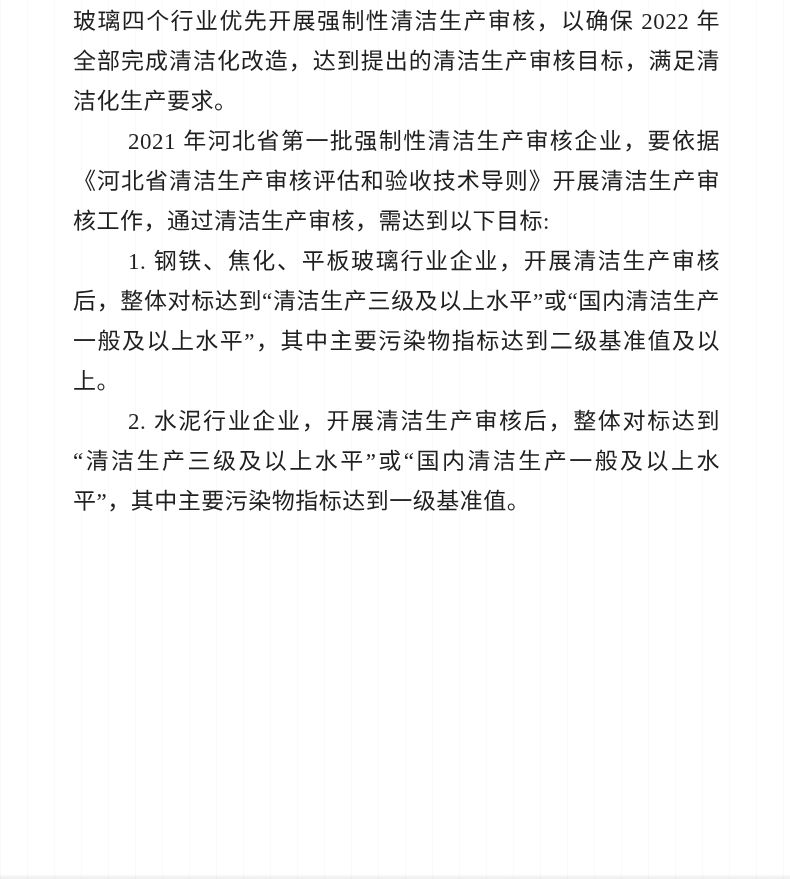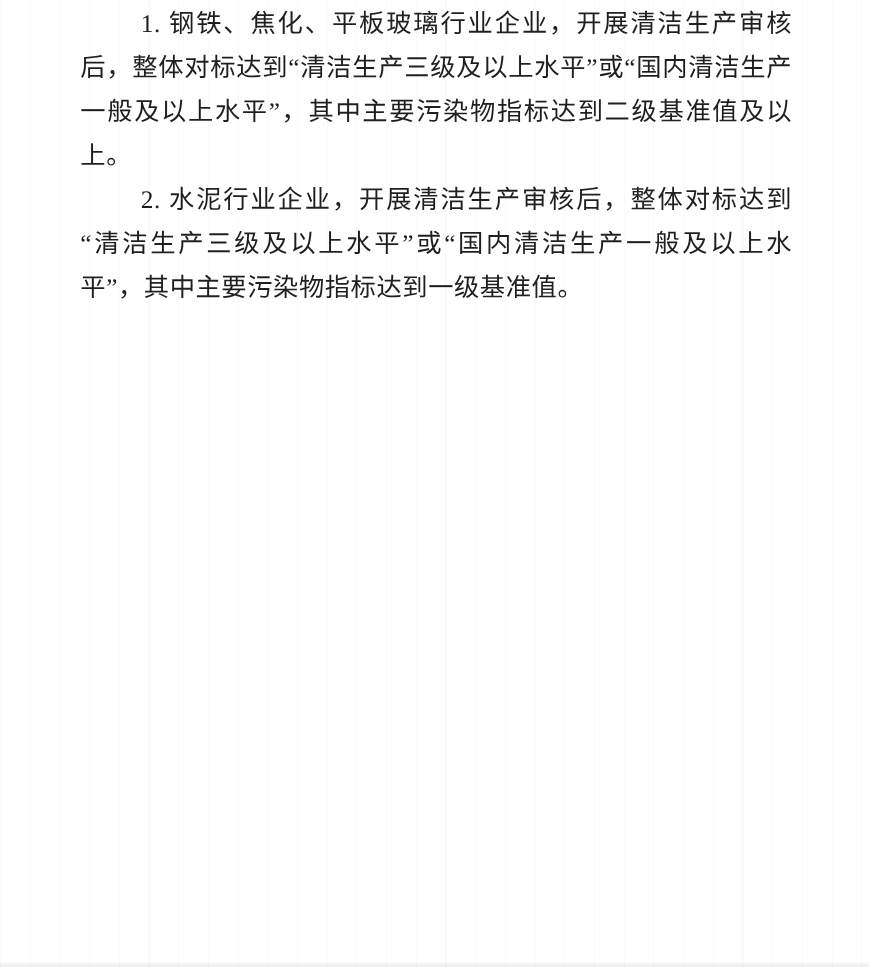--- a/index.html
+++ b/index.html
@@ -57,22 +57,24 @@
     width: 790px;
     height: 4px;
     background: linear-gradient(180deg, rgba(0,0,0,0.02), rgba(0,0,0,0.07));
   }
 </style>
 </head>
 <body>
 
 <div class="page">
 
+  <p class="para">玻璃四个行业优先开展强制性清洁生产审核，以确保 2022 年全部完成清洁化改造，达到提出的清洁生产审核目标，满足清洁化生产要求。</p>
 
 
 
+  <p class="para indent">2021 年河北省第一批强制性清洁生产审核企业，要依据《河北省清洁生产审核评估和验收技术导则》开展清洁生产审核工作，通过清洁生产审核，需达到以下目标:</p>
 
   <p class="para indent">1. 钢铁、焦化、平板玻璃行业企业，开展清洁生产审核后，整体对标达到“清洁生产三级及以上水平”或“国内清洁生产一般及以上水平”，其中主要污染物指标达到二级基准值及以上。</p>
 
   <p class="para indent">2. 水泥行业企业，开展清洁生产审核后，整体对标达到“清洁生产三级及以上水平”或“国内清洁生产一般及以上水平”，其中主要污染物指标达到一级基准值。</p>
 
   <div class="bottom-edge"></div>
 </div>
 
 </body></html>

